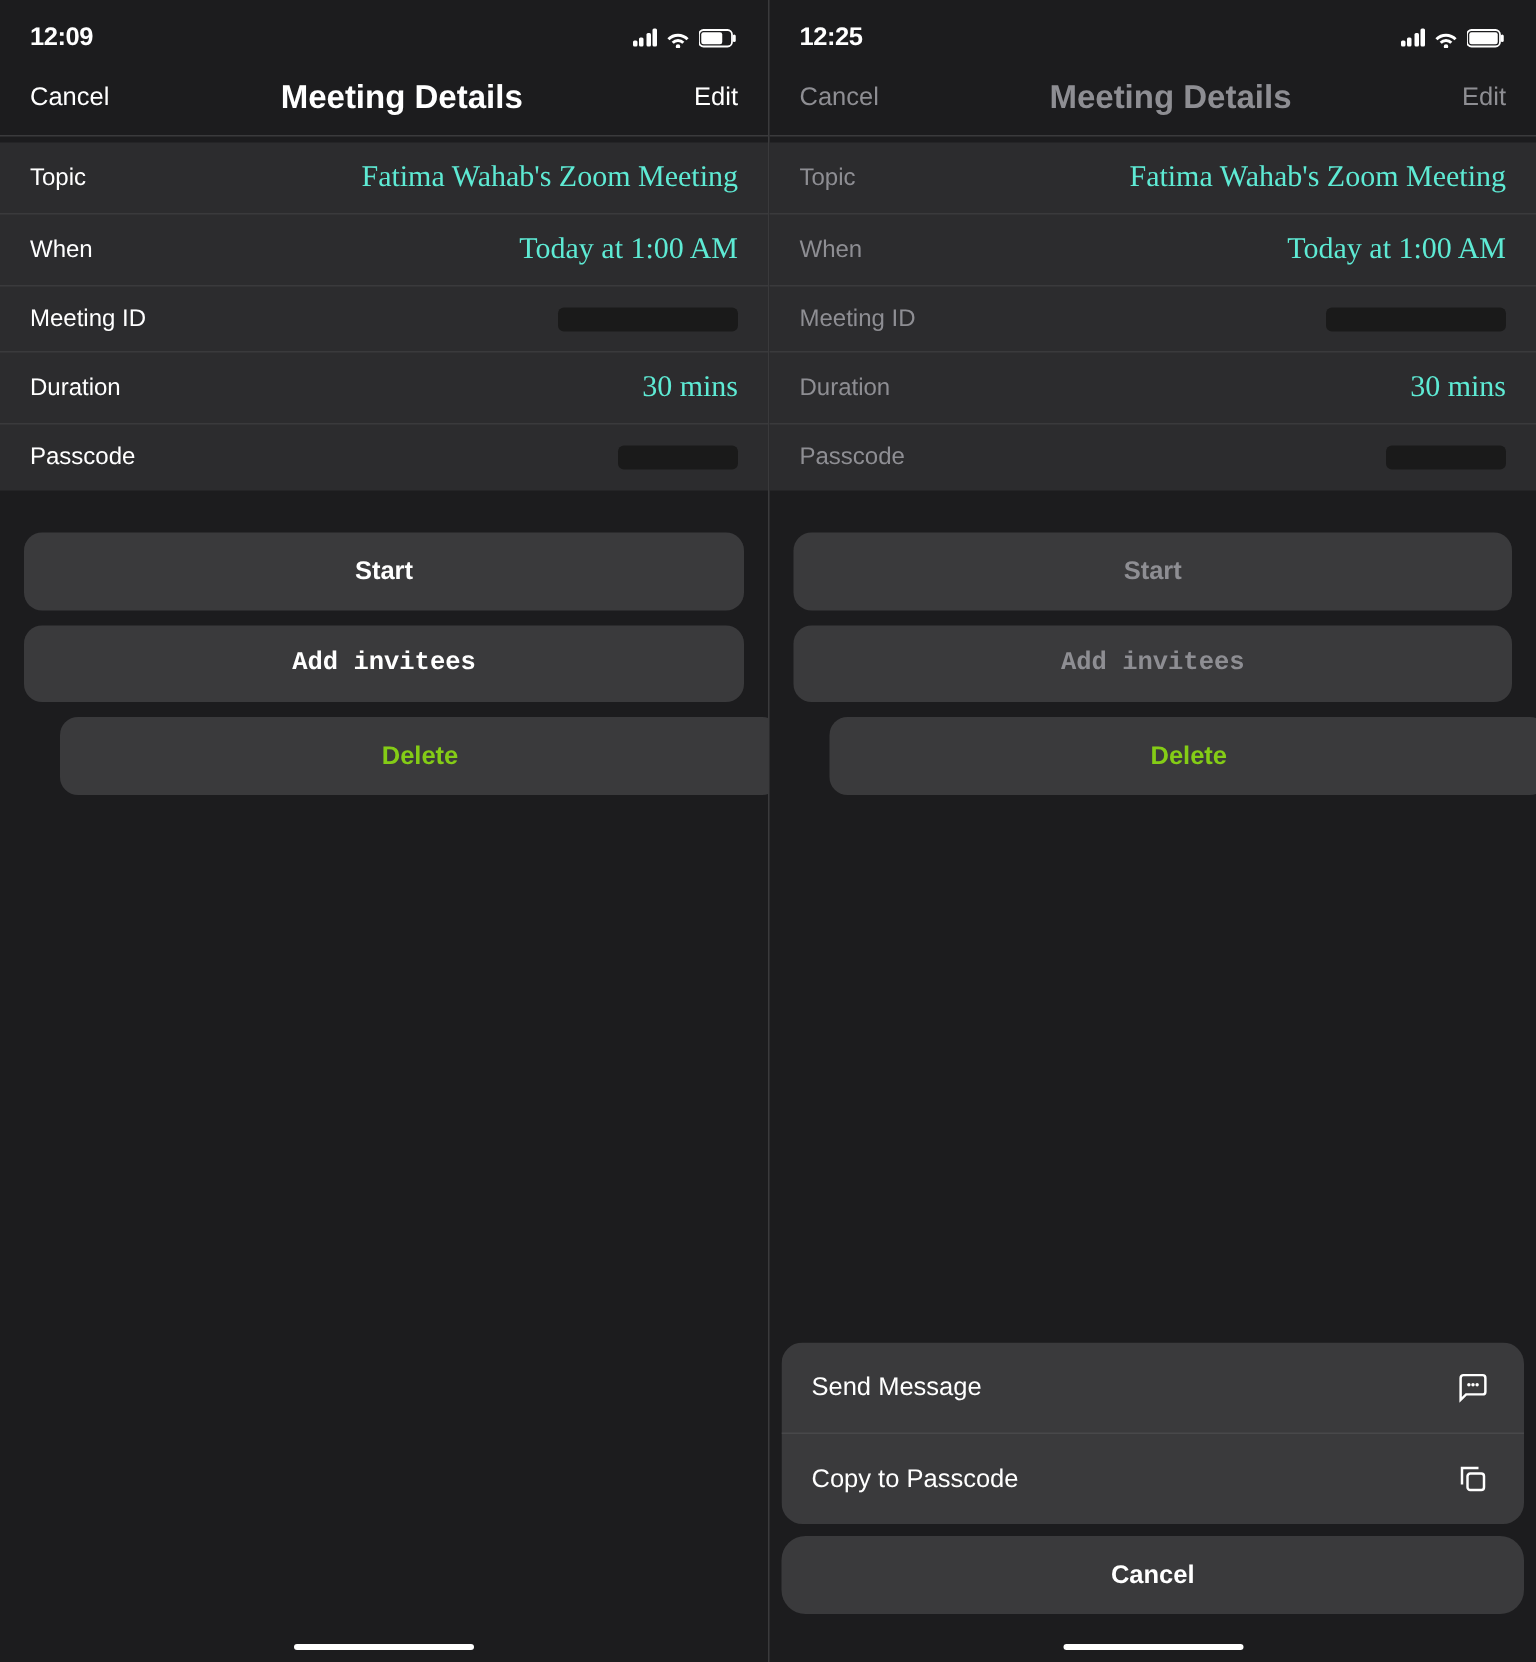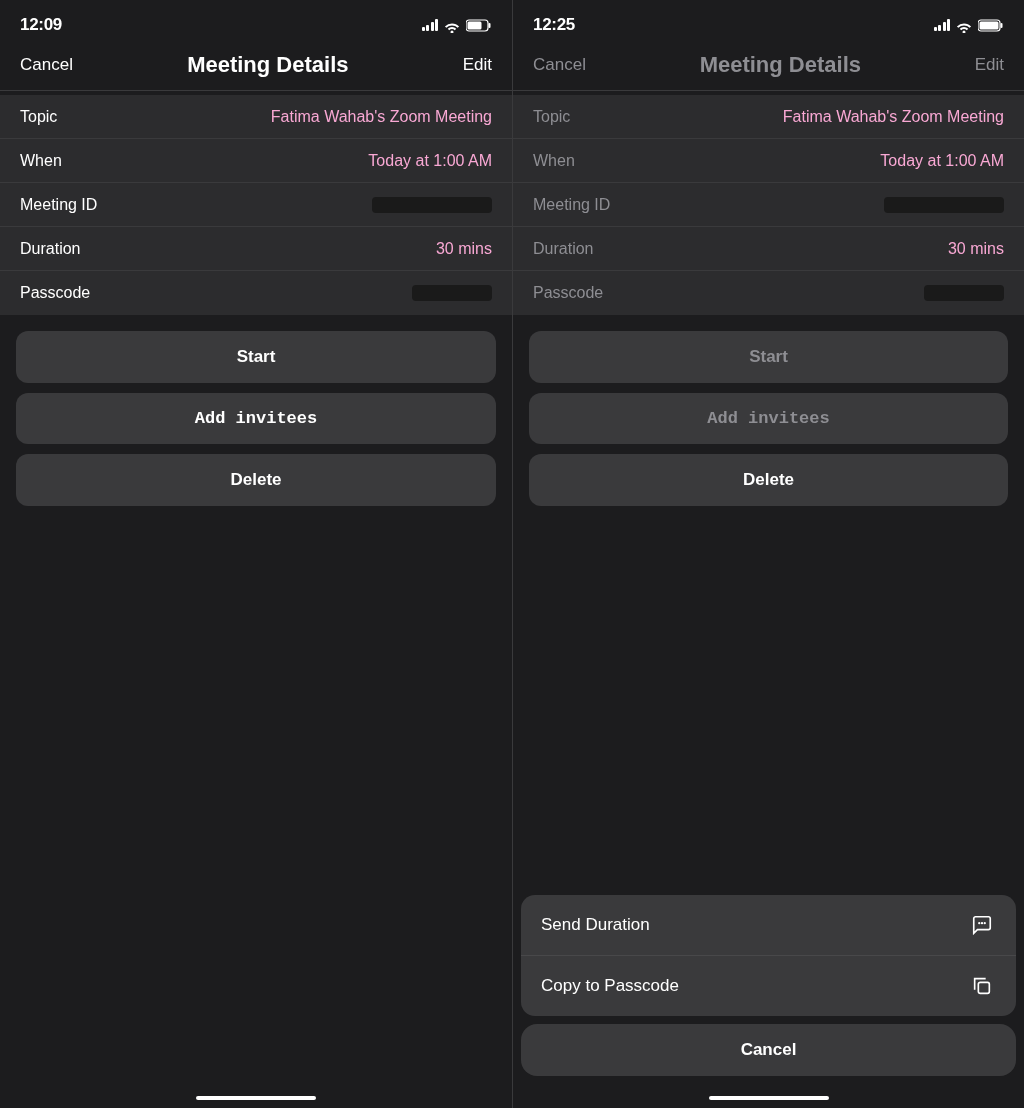--- a/index.html
+++ b/index.html
@@ -127,37 +127,38 @@
       border-bottom: none;
     }
 
     .detail-label {
       font-size: 16px;
       color: #fff;
       font-weight: 400;
     }
 
     .detail-value {
-      font-size: 16px;
-      color: #f9a8d4;
+      font-size: 20px;
+      color: #5eead4;
       font-weight: 400;
       text-align: right;
       max-width: 60%;
+      font-family: Liberation Serif, serif;
     }
 
     .redacted {
       background: #1a1a1a;
       border-radius: 4px;
       height: 16px;
       display: inline-block;
     }
 
     
     .action-buttons {
-      padding: 16px 16px;
+      padding: 28px 16px;
       display: flex;
       flex-direction: column;
       gap: 10px;
     }
 
     .action-btn {
       width: 100%;
       padding: 16px;
       border-radius: 12px;
       border: none;
@@ -173,21 +174,22 @@
     }
 
     .btn-add-invitees {
       background: #3a3a3c;
       color: #fff;
       font-family: Liberation Mono, monospace;
     }
 
     .btn-delete {
       background: #3a3a3c;
-      color: #ffffff;
+      color: #84cc16;
+      margin-left: 24px;
     }
 
     
     .home-indicator {
       position: absolute;
       bottom: 8px;
       left: 50%;
       transform: translateX(-50%);
       width: 120px;
       height: 4px;
@@ -373,21 +375,21 @@
     <button class="action-btn btn-start" style="color:#8e8e93;">Start</button>
     <button class="action-btn btn-add-invitees" style="color:#8e8e93;">Add invitees</button>
     <button class="action-btn btn-delete">Delete</button>
   </div>
 
   <div class="share-wrapper">
 
     <div style="margin: 0 8px 8px; border-radius: 14px; overflow: hidden;">
 
       <div class="share-option">
-        <span class="share-option-text">Send Duration</span>
+        <span class="share-option-text">Send Message</span>
         <span class="share-option-icon">
           <svg width="22" height="22" viewBox="0 0 24 24" fill="none" stroke="#fff" stroke-width="1.8">
             <path d="M21 15a2 2 0 0 1-2 2H7l-4 4V5a2 2 0 0 1 2-2h14a2 2 0 0 1 2 2z"></path>
             <line x1="9" y1="10" x2="9" y2="10" stroke-width="2.5" stroke-linecap="round"></line>
             <line x1="12" y1="10" x2="12" y2="10" stroke-width="2.5" stroke-linecap="round"></line>
             <line x1="15" y1="10" x2="15" y2="10" stroke-width="2.5" stroke-linecap="round"></line>
           </svg>
         </span>
       </div>
 

